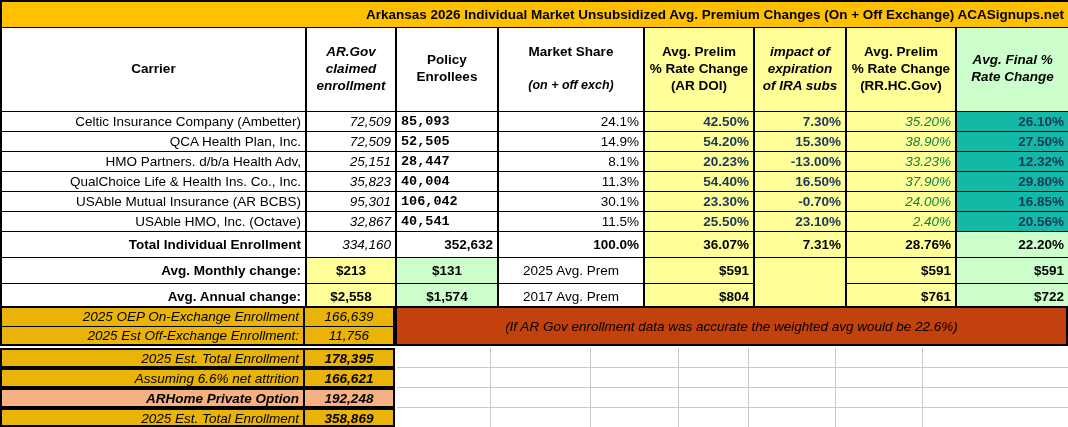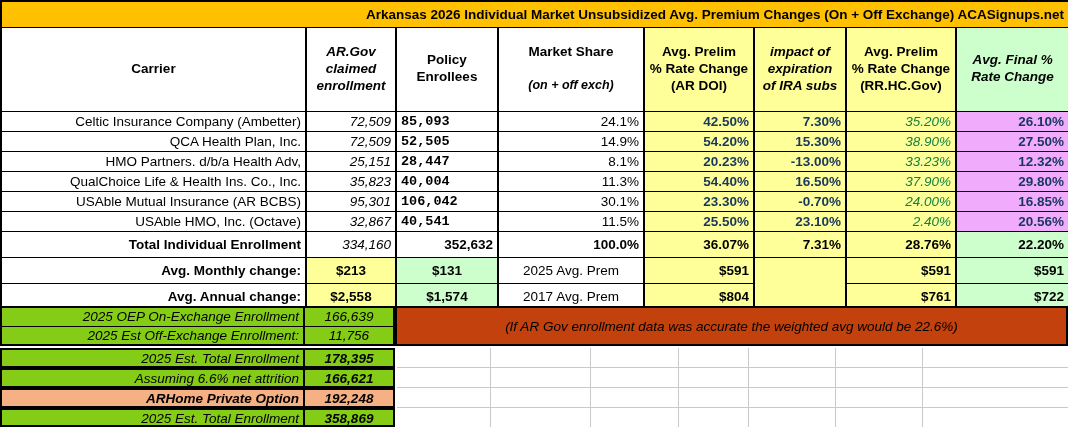--- a/index.html
+++ b/index.html
@@ -23,41 +23,41 @@
   .yellow{background:#FFFF99;}
   .green{background:#CCFFCC;}
 
   tr.carrier-row td{height:20px;}
   tr.carrier-row .c-name{text-align:right;}
   tr.carrier-row .c-claimed{text-align:right;font-style:italic;}
   tr.carrier-row .c-enrollees{font-weight:bold;font-family:Liberation Mono, monospace;}
   tr.carrier-row .c-share{text-align:right;}
   tr.carrier-row .c-doi,tr.carrier-row .c-ira{text-align:right;font-weight:bold;color:#17375D;background:#FFFF99;}
   tr.carrier-row .c-rr{text-align:right;font-style:italic;color:#15803d;background:#FFFF99;}
-  tr.carrier-row .c-final{text-align:right;font-weight:bold;color:#17375D;background:#f0abfc;}
+  tr.carrier-row .c-final{text-align:right;font-weight:bold;color:#17375D;background:#14b8a6;}
 
   tr.total-row td{height:26px;border-top:2px solid #000;border-bottom:2px solid #000;font-size:15px;}
   tr.total-row .t-label{font-weight:bold;font-size:16px;text-align:right;}
   tr.total-row .t-claimed{font-style:italic;text-align:right;}
   tr.total-row .t-bold{font-weight:bold;text-align:right;}
 
   tr.money-row td{height:26px;border-top:2px solid #000;border-bottom:2px solid #000;}
   tr.money-row .m-label{font-weight:bold;font-size:13px;text-align:right;}
   tr.money-row .m-amt{font-weight:bold;font-size:15px;text-align:center;}
   tr.money-row .m-prem-label{font-weight:normal;text-align:center;}
   tr.money-row .m-prem{font-weight:bold;font-size:14.5px;text-align:right;}
 
   tr.flabels-row td{height:18px;border-bottom:2px solid #000;font-weight:bold;}
   tr.flabels-row .f-tag{text-align:center;}
   tr.flabels-row .f-unw{font-style:italic;text-align:right;}
   tr.flabels-row .f-pct{font-style:italic;text-align:right;background:#D9D9D9;}
   tr.flabels-row .f-pct-final{font-style:normal;text-align:right;background:#D9D9D9;}
 
   
-  .ebox{position:absolute;left:0;width:395px;border:2px solid #000;box-sizing:border-box;background:#84cc16;}
+  .ebox{position:absolute;left:0;width:395px;border:2px solid #000;box-sizing:border-box;background:#eab308;}
   .erow{display:flex;height:100%;align-items:stretch;}
   .ebox .erow{height:18px;}
   #ebox1 .erow{height:18px;}
   .elabel{flex:0 0 301px;text-align:right;font-style:italic;font-size:13.5px;padding:0 4px;line-height:18px;box-sizing:border-box;}
   .evalue{flex:1;border-left:2px solid #000;text-align:center;font-style:italic;font-size:13.5px;padding:0 5px;line-height:18px;box-sizing:border-box;}
   .ebold .evalue{font-weight:bold;}
   .ebold-label .elabel{font-weight:bold;padding-left:36px;}
   #ebox1{top:306px;height:40px;}
   #ebox1 .erow:first-child{border-bottom:1px solid #000;}
   #ebox2{top:348px;height:20px;}

